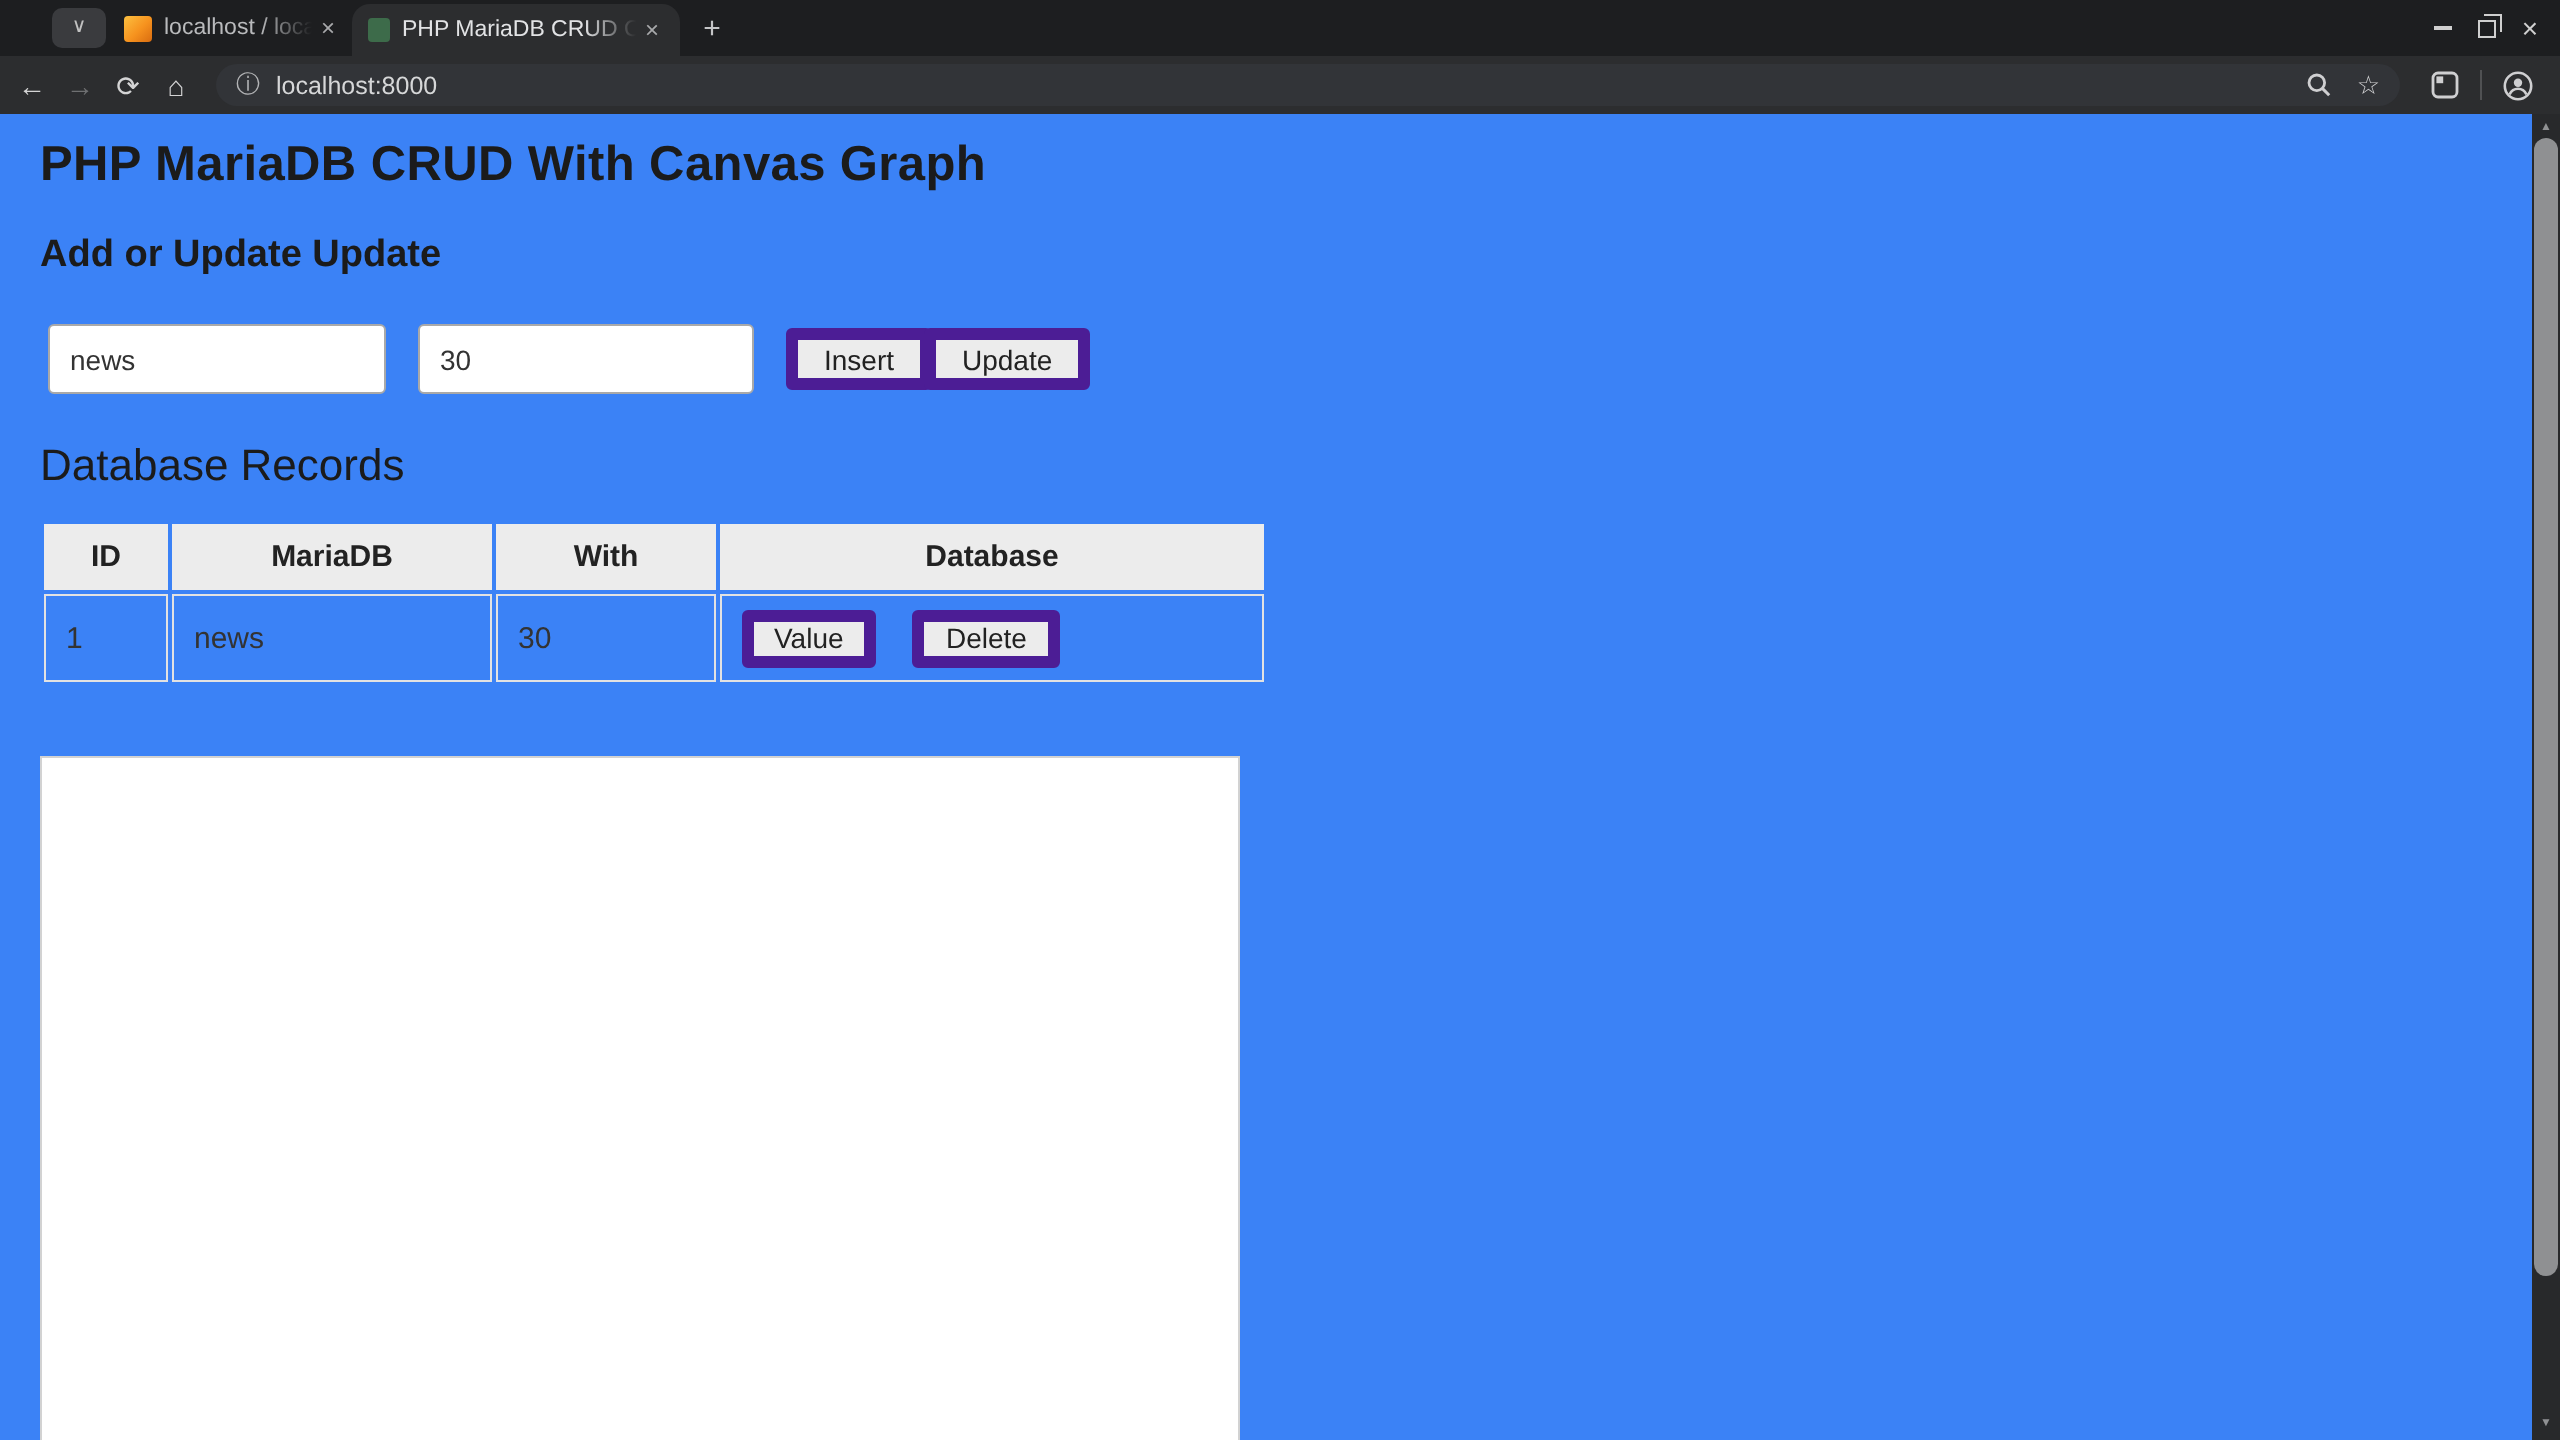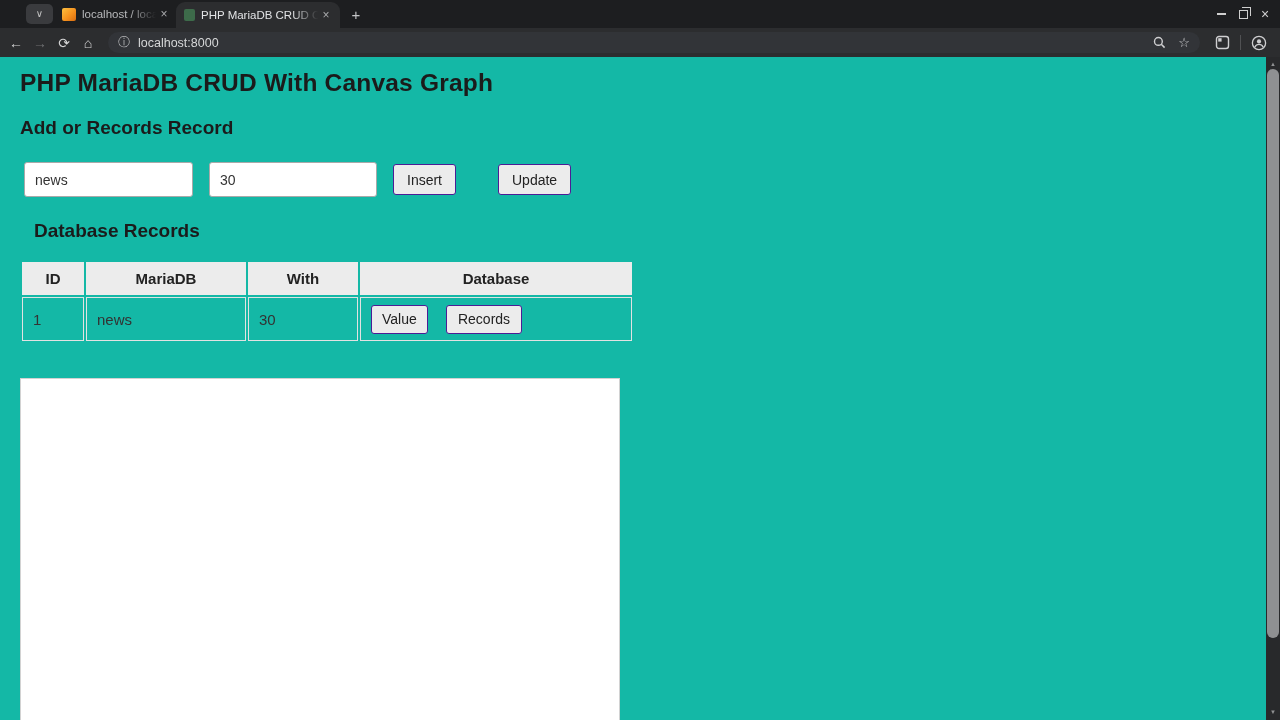--- a/index.html
+++ b/index.html
@@ -52,35 +52,35 @@
     display:flex;align-items:center;padding:0 10px;color:#d6d7d8;font-size:12.5px;
   }
   .omni-info{font-size:12px;color:#b3b4b6;margin-right:8px;}
   .omni-spacer{flex:1 1 auto;}
   .omni-ic{margin-left:12px;color:#cfcfd1;font-size:13px;display:flex;align-items:center;}
   .tb-right{display:flex;align-items:center;margin-left:8px;}
   .tb-ic{width:22px;height:22px;display:flex;align-items:center;justify-content:center;
     color:#cfcfd1;font-size:14px;margin:0 3px;}
   .tb-sep{width:1px;height:15px;background:#505153;margin:0 4px;}
   
-  .content{position:absolute;top:57px;left:0;right:0;bottom:0;background:#14b8a6;
+  .content{position:absolute;top:57px;left:0;right:0;bottom:0;background:#3b82f6;
     overflow:hidden;color:#1b1b1b;}
   .page-h1{position:absolute;left:20px;top:12px;font-size:24.5px;font-weight:700;letter-spacing:.2px;}
   .h2-add{position:absolute;left:20px;top:60px;font-size:19px;font-weight:700;}
-  .h2-db{position:absolute;left:34px;top:163px;font-size:19px;font-weight:700;}
+  .h2-db{position:absolute;left:20px;top:163px;font-size:22px;font-weight:400;}
   .form-row{position:absolute;left:24px;top:105px;height:36px;}
   .txt-input{position:absolute;top:0;height:35px;width:169px;border:1px solid #a9a9a9;
     border-radius:3px;padding:0 10px;font-size:14px;color:#333;background:#fff;
     font-family:"Liberation Sans",sans-serif;outline:none;}
   .inp-category{left:0;}
   .inp-value{left:185px;width:168px;}
-  .btn{background:#ececec;border:1px solid #4c1d95;border-radius:3px;color:#222;
+  .btn{background:#ececec;border:6px solid #4c1d95;border-radius:3px;color:#222;
     font-size:14px;font-family:"Liberation Sans",sans-serif;padding:0 13px;height:31px;cursor:default;}
   .btn-insert{position:absolute;left:369px;top:2px;}
-  .btn-update{position:absolute;left:438px;top:2px;margin-left:36px;}
+  .btn-update{position:absolute;left:438px;top:2px;}
   
   .records-table{position:absolute;left:20px;top:203px;border-collapse:separate;
     border-spacing:2px;font-size:15px;}
   .records-table th{background:#ececec;font-weight:700;text-align:center;padding:8px 4px;color:#222;}
   .records-table td{border:1px solid #e2e2e2;padding:6px 10px;height:44px;vertical-align:middle;color:#333;}
   .col-id{width:62px;} .col-cat{width:160px;} .col-val{width:110px;} .col-act{width:272px;}
   .td-id{padding-left:12px;}
   .td-actions{padding-left:14px;}
   .btn-edit{height:29px;padding:0 10px;}
   .btn-delete{height:29px;padding:0 11px;margin-left:14px;}
@@ -167,21 +167,21 @@
             <path d="M3.8 12.2c.9-1.9 2.5-2.8 4.2-2.8s3.3.9 4.2 2.8" fill="none" stroke="#cfcfd1" stroke-width="1.3"></path>
           </svg>
       </span>
       <span class="tb-ic">⋮</span>
     </div>
   </div>
 
   <div class="content">
     <div class="page-h1">PHP MariaDB CRUD With Canvas Graph</div>
 
-    <div class="h2-add">Add or Records Record</div>
+    <div class="h2-add">Add or Update Update</div>
 
     <div class="form-row">
       <input class="txt-input inp-category" value="news" style="">
       <input class="txt-input inp-value" value="30" style="">
       <button class="btn btn-insert">Insert</button>
       <button class="btn btn-update">Update</button>
     </div>
 
     <div class="h2-db">Database Records</div>
 
@@ -200,21 +200,21 @@
           <th>Database</th>
         </tr>
       </thead>
       <tbody>
         <tr>
           <td class="td-id">1</td>
           <td>news</td>
           <td>30</td>
           <td class="td-actions">
             <button class="btn btn-edit">Value</button>
-            <button class="btn btn-delete">Records</button>
+            <button class="btn btn-delete">Delete</button>
           </td>
         </tr>
       </tbody>
     </table>
 
     <div class="graph-canvas"></div>
 
     <div class="scrollbar">
       <div class="sb-arrow sb-up">▲</div>
       <div class="sb-thumb"></div>

